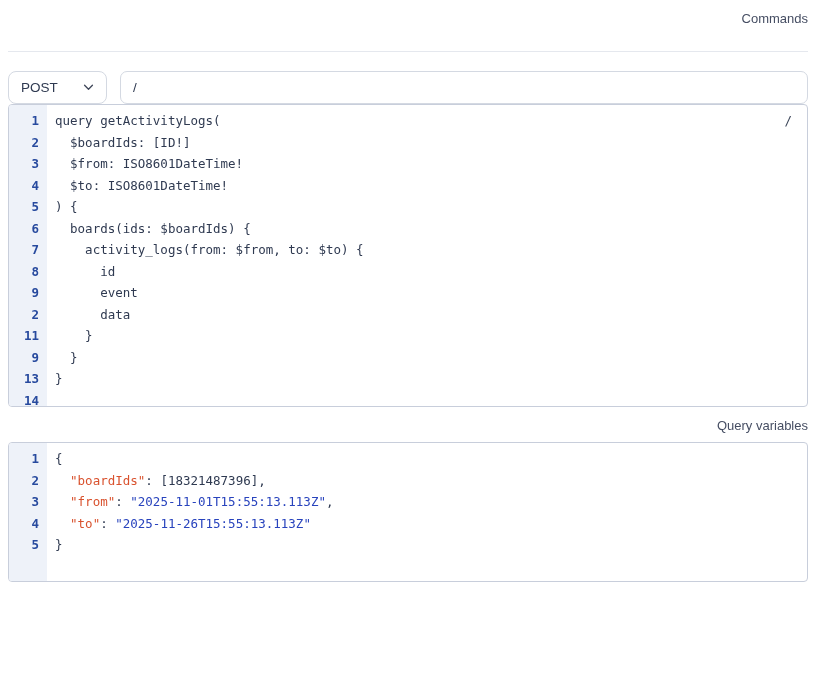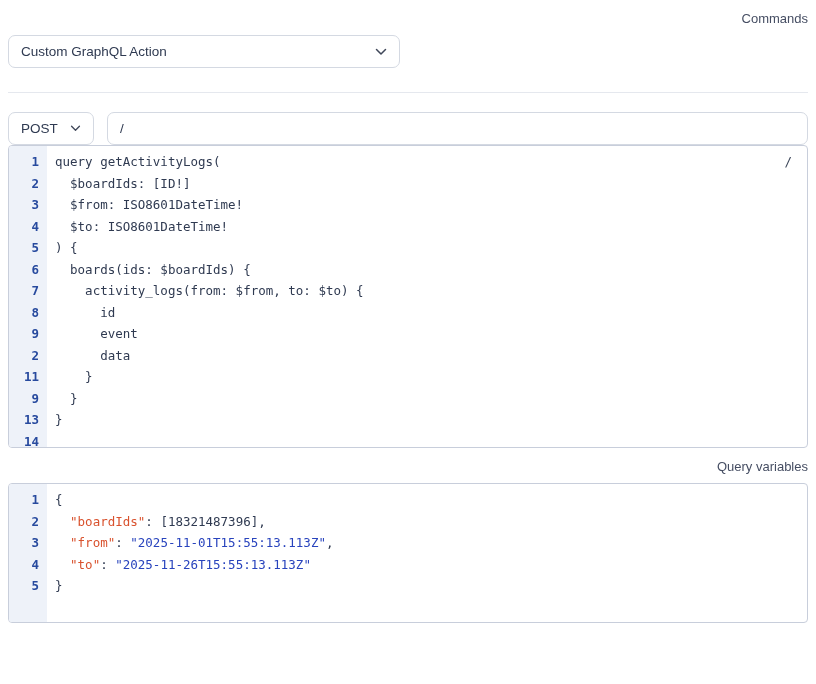--- a/index.html
+++ b/index.html
@@ -30,21 +30,21 @@
     color: #2f3a51;
     padding: 0 12px;
   }
   .select-box { justify-content: space-between; cursor: pointer; }
   .commands-select { width: 392px; }
   .chev { flex: 0 0 auto; display: block; }
 
   .divider { border: none; border-top: 1px solid #e5e8ee; margin-top: 24px; }
 
   .request-row { display: flex; gap: 13px; margin-top: 19px; }
-  .method-select { width: 86px; }
+  .method-select { width: 99px; border-radius: 8px; }
   .url-input { flex: 1; }
 
   .tabs {
     display: flex;
     gap: 21px;
     margin-top: 15px;
     padding-left: 6px;
     border-bottom: 1px solid #e5e8ee;
   }
   .tab {
@@ -101,26 +101,20 @@
     font-size: 12.5px;
   }
 </style>
 </head>
 <body>
 
 <div class="page">
 
   <div class="field-label">Commands</div>
 
-  <div class="select-box commands-select">
-    <span>Custom GraphQL Action</span>
-    <svg class="chev" width="12" height="8" viewBox="0 0 12 8">
-      <polyline points="1.5,1.5 6,6 10.5,1.5" fill="none" stroke="#3f4759" stroke-width="1.5" stroke-linecap="round" stroke-linejoin="round"></polyline>
-    </svg>
-  </div>
 
   <hr class="divider">
 
   <div class="request-row">
     <div class="select-box method-select">
       <span>POST</span>
       <svg class="chev" width="11" height="7" viewBox="0 0 12 8">
         <polyline points="1.5,1.5 6,6 10.5,1.5" fill="none" stroke="#3f4759" stroke-width="1.5" stroke-linecap="round" stroke-linejoin="round"></polyline>
       </svg>
     </div>

